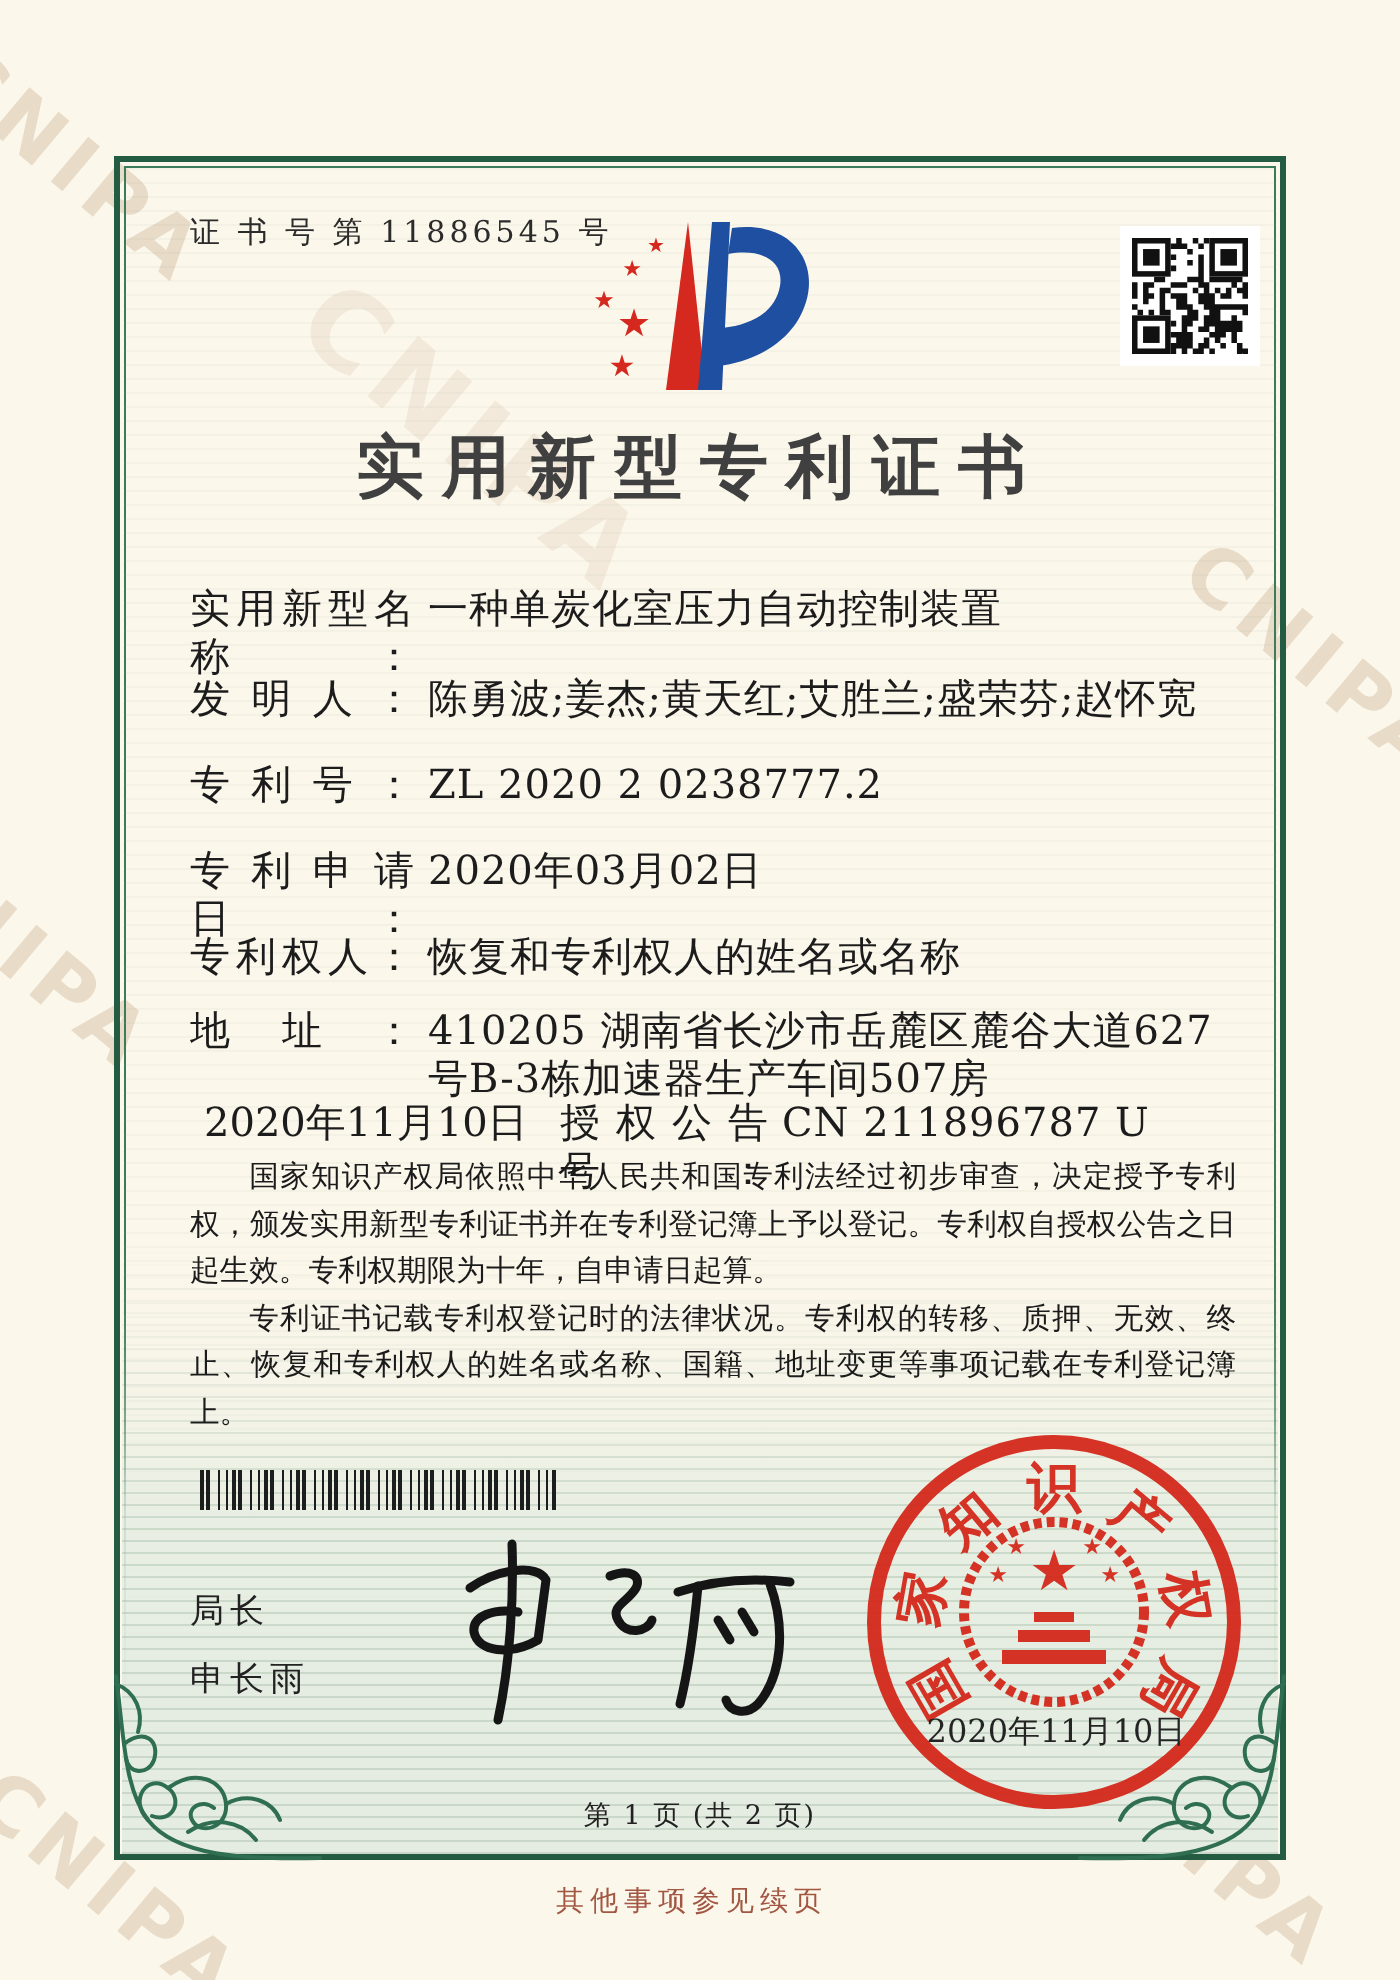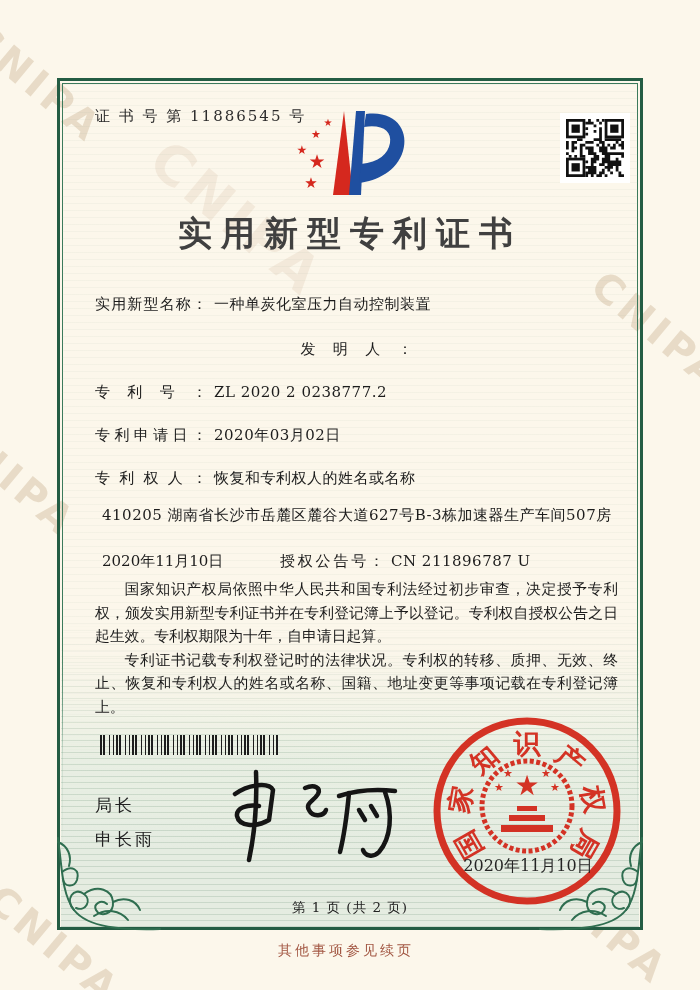--- a/index.html
+++ b/index.html
@@ -25,21 +25,21 @@
         mask:linear-gradient(180deg,transparent 0,#000 45%);}
   
   .cert-no{left:95px;top:107px;font-size:15px;letter-spacing:2px;color:#2b2b2b;z-index:3;}
   .logo{left:287px;top:106px;width:122px;height:94px;z-index:3;}
   .qr{left:560px;top:113px;width:70px;height:70px;background:#fff;z-index:3;
       display:flex;align-items:center;justify-content:center;}
   .title{left:57px;top:211px;width:586px;text-align:center;font-size:34px;font-weight:bold;
          letter-spacing:9px;color:#404040;z-index:3;}
   
   .fields{left:95px;top:290px;width:523px;z-index:3;}
-  .frow{position:absolute;left:0;width:523px;display:flex;font-size:15px;line-height:24px;}
+  .frow{position:absolute;left:0;width:523px;display:flex;font-size:20px;line-height:24px;}
   .flabel{width:112px;flex:0 0 112px;text-align:justify;text-align-last:justify;color:#1c1c1c;}
   .fvalue{margin-left:7px;flex:1;letter-spacing:.5px;}
   .r0{top:2px;} .r1{top:47px;justify-content:center;} .r2{top:90px;} .r3{top:133px;} .r4{top:176px;} .r5{top:213px;} .r6{top:259px;}
   .half-label{width:104px;flex:0 0 104px;text-align:justify;text-align-last:justify;}
   .half-value{width:178px;flex:0 0 178px;margin-left:7px;}
   
   .paras{left:95px;top:577px;width:523px;z-index:3;font-size:14.8px;line-height:23.5px;
          text-align:justify;color:#1b1b1b;}
   .paras p{margin:0;text-indent:2em;}
   
@@ -109,34 +109,36 @@
 
 <div class="abs title">实用新型专利证书</div>
 
 <div class="abs fields">
   <div class="frow r0">
     <span class="flabel">实用新型名称：</span>
     <span class="fvalue">一种单炭化室压力自动控制装置</span>
   </div>
   <div class="frow r1">
     <span class="flabel">发明人：</span>
+    <span class="fvalue">陈勇波;姜杰;黄天红;艾胜兰;盛荣芬;赵怀宽</span>
   </div>
   <div class="frow r2">
     <span class="flabel">专利号：</span>
     <span class="fvalue">ZL 2020 2 0238777.2</span>
   </div>
   <div class="frow r3">
     <span class="flabel">专利申请日：</span>
     <span class="fvalue">2020年03月02日</span>
   </div>
   <div class="frow r4">
     <span class="flabel">专利权人：</span>
     <span class="fvalue">恢复和专利权人的姓名或名称</span>
   </div>
   <div class="frow r5">
+    <span class="flabel">地址：</span>
     <span class="fvalue">410205 湖南省长沙市岳麓区麓谷大道627号B-3栋加速器生产车间507房</span>
   </div>
   <div class="frow r6">
     <span class="half-value">2020年11月10日</span>
     <span class="half-label">授权公告号：</span>
     <span class="fvalue">CN 211896787 U</span>
   </div>
 </div>
 
 <div class="abs paras">

